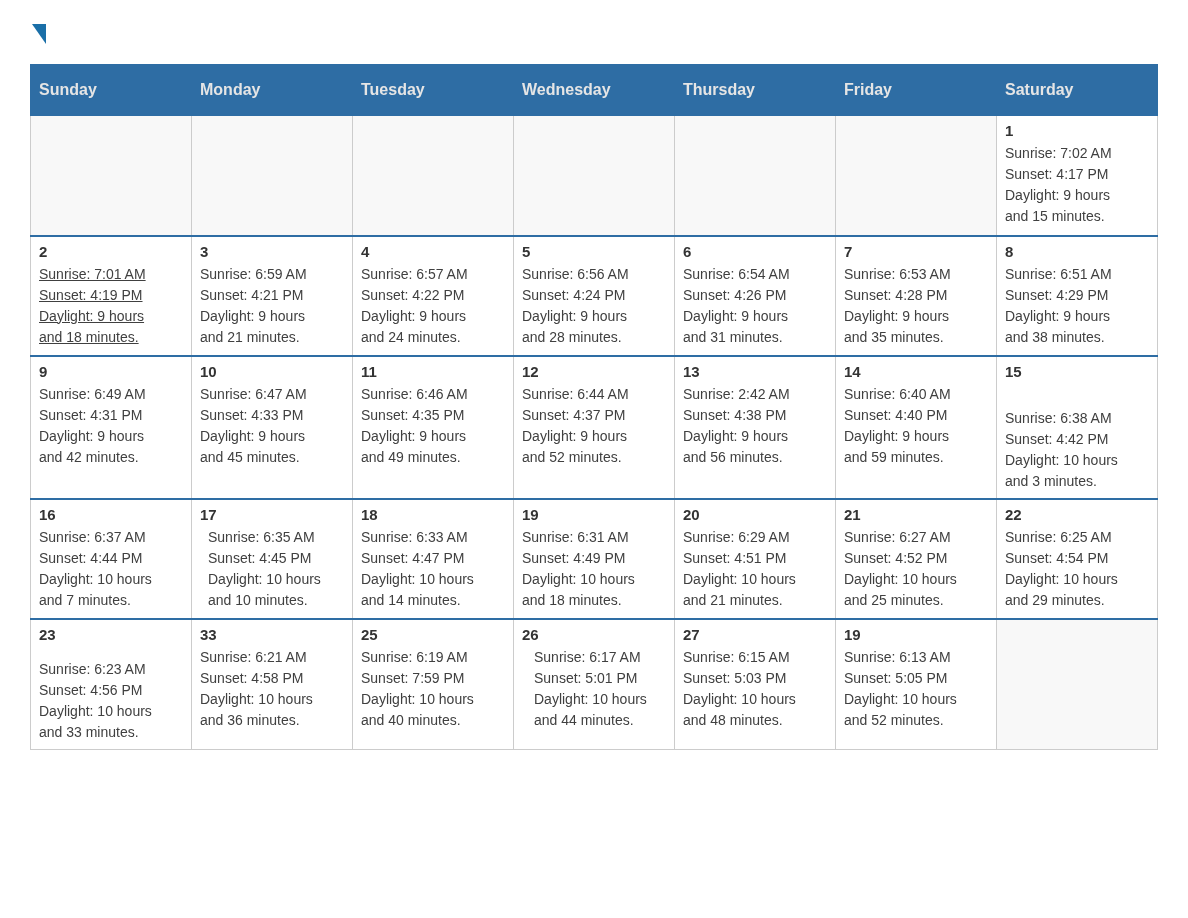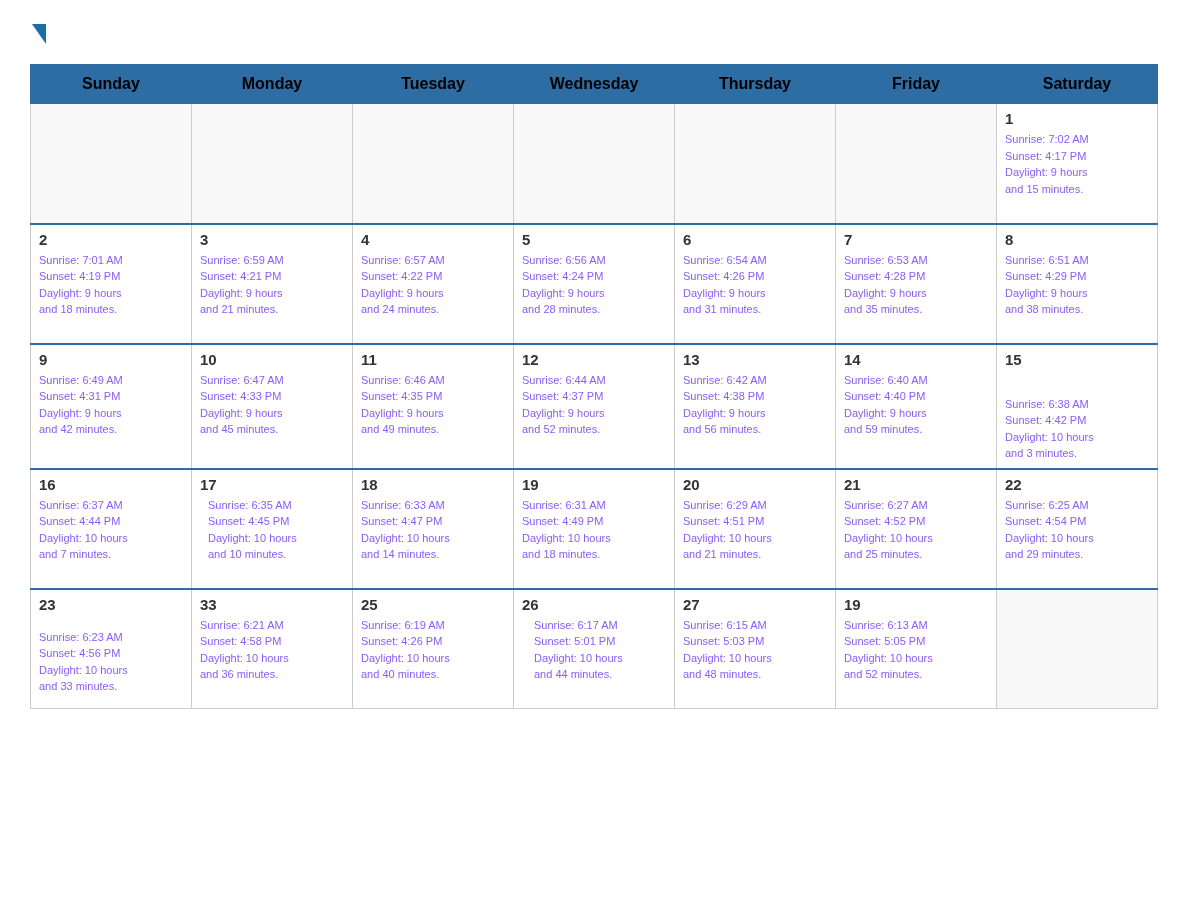--- a/index.html
+++ b/index.html
@@ -58,25 +58,25 @@
       font-size: 22px;
       color: #555;
       margin-top: 4px;
     }
     .calendar {
       width: 100%;
       border-collapse: collapse;
     }
     .calendar th {
       background-color: #2e6da4;
-      color: #000000;
+      color: #e5e5e5;
       font-size: 16px;
       font-weight: bold;
-      padding: 10px 8px;
-      text-align: center;
+      padding: 16px 8px;
+      text-align: left;
       border: 1px solid #2e6da4;
     }
     .calendar td {
       vertical-align: top;
       border: 1px solid #ccc;
       padding: 6px 8px;
       width: calc(100% / 7);
       min-height: 120px;
       height: 120px;
       font-size: 13px;
@@ -85,23 +85,23 @@
     .calendar td.empty {
       background: #f8f8f8;
     }
     .day-number {
       font-size: 15px;
       font-weight: bold;
       display: block;
       margin-bottom: 4px;
     }
     .day-info {
-      font-size: 11px;
+      font-size: 14px;
       line-height: 1.5;
-      color: #8b5cf6;
+      color: #404040;
     }
     .row-border td {
       border-top: 2px solid #2e6da4;
     }
   </style>
 </head>
 <body>
 
 <div class="header">
   <div class="logo">
@@ -141,21 +141,21 @@
           <span class="day-number">1</span>
           <div class="day-info" style="white-space: pre-line;">Sunrise: 7:02 AM
 Sunset: 4:17 PM
 Daylight: 9 hours
 and 15 minutes.</div>
         </td>
       </tr>
       <tr class="row-border">
         <td>
           <span class="day-number">2</span>
-          <div class="day-info" style="white-space: pre-line;">Sunrise: 7:01 AM
+          <div class="day-info" style="white-space: pre-line; text-decoration: underline;">Sunrise: 7:01 AM
 Sunset: 4:19 PM
 Daylight: 9 hours
 and 18 minutes.</div>
         </td>
         <td>
           <span class="day-number">3</span>
           <div class="day-info" style="white-space: pre-line;">Sunrise: 6:59 AM
 Sunset: 4:21 PM
 Daylight: 9 hours
 and 21 minutes.</div>
@@ -220,21 +220,21 @@
         </td>
         <td>
           <span class="day-number">12</span>
           <div class="day-info" style="white-space: pre-line;">Sunrise: 6:44 AM
 Sunset: 4:37 PM
 Daylight: 9 hours
 and 52 minutes.</div>
         </td>
         <td>
           <span class="day-number">13</span>
-          <div class="day-info" style="white-space: pre-line;">Sunrise: 6:42 AM
+          <div class="day-info" style="white-space: pre-line;">Sunrise: 2:42 AM
 Sunset: 4:38 PM
 Daylight: 9 hours
 and 56 minutes.</div>
         </td>
         <td>
           <span class="day-number">14</span>
           <div class="day-info" style="white-space: pre-line;">Sunrise: 6:40 AM
 Sunset: 4:40 PM
 Daylight: 9 hours
 and 59 minutes.</div>
@@ -309,21 +309,21 @@
         <td>
           <span class="day-number">33</span>
           <div class="day-info" style="white-space: pre-line;">Sunrise: 6:21 AM
 Sunset: 4:58 PM
 Daylight: 10 hours
 and 36 minutes.</div>
         </td>
         <td>
           <span class="day-number">25</span>
           <div class="day-info" style="white-space: pre-line;">Sunrise: 6:19 AM
-Sunset: 4:26 PM
+Sunset: 7:59 PM
 Daylight: 10 hours
 and 40 minutes.</div>
         </td>
         <td>
           <span class="day-number">26</span>
           <div class="day-info" style="white-space: pre-line; margin-left: 12px;">Sunrise: 6:17 AM
 Sunset: 5:01 PM
 Daylight: 10 hours
 and 44 minutes.</div>
         </td>

